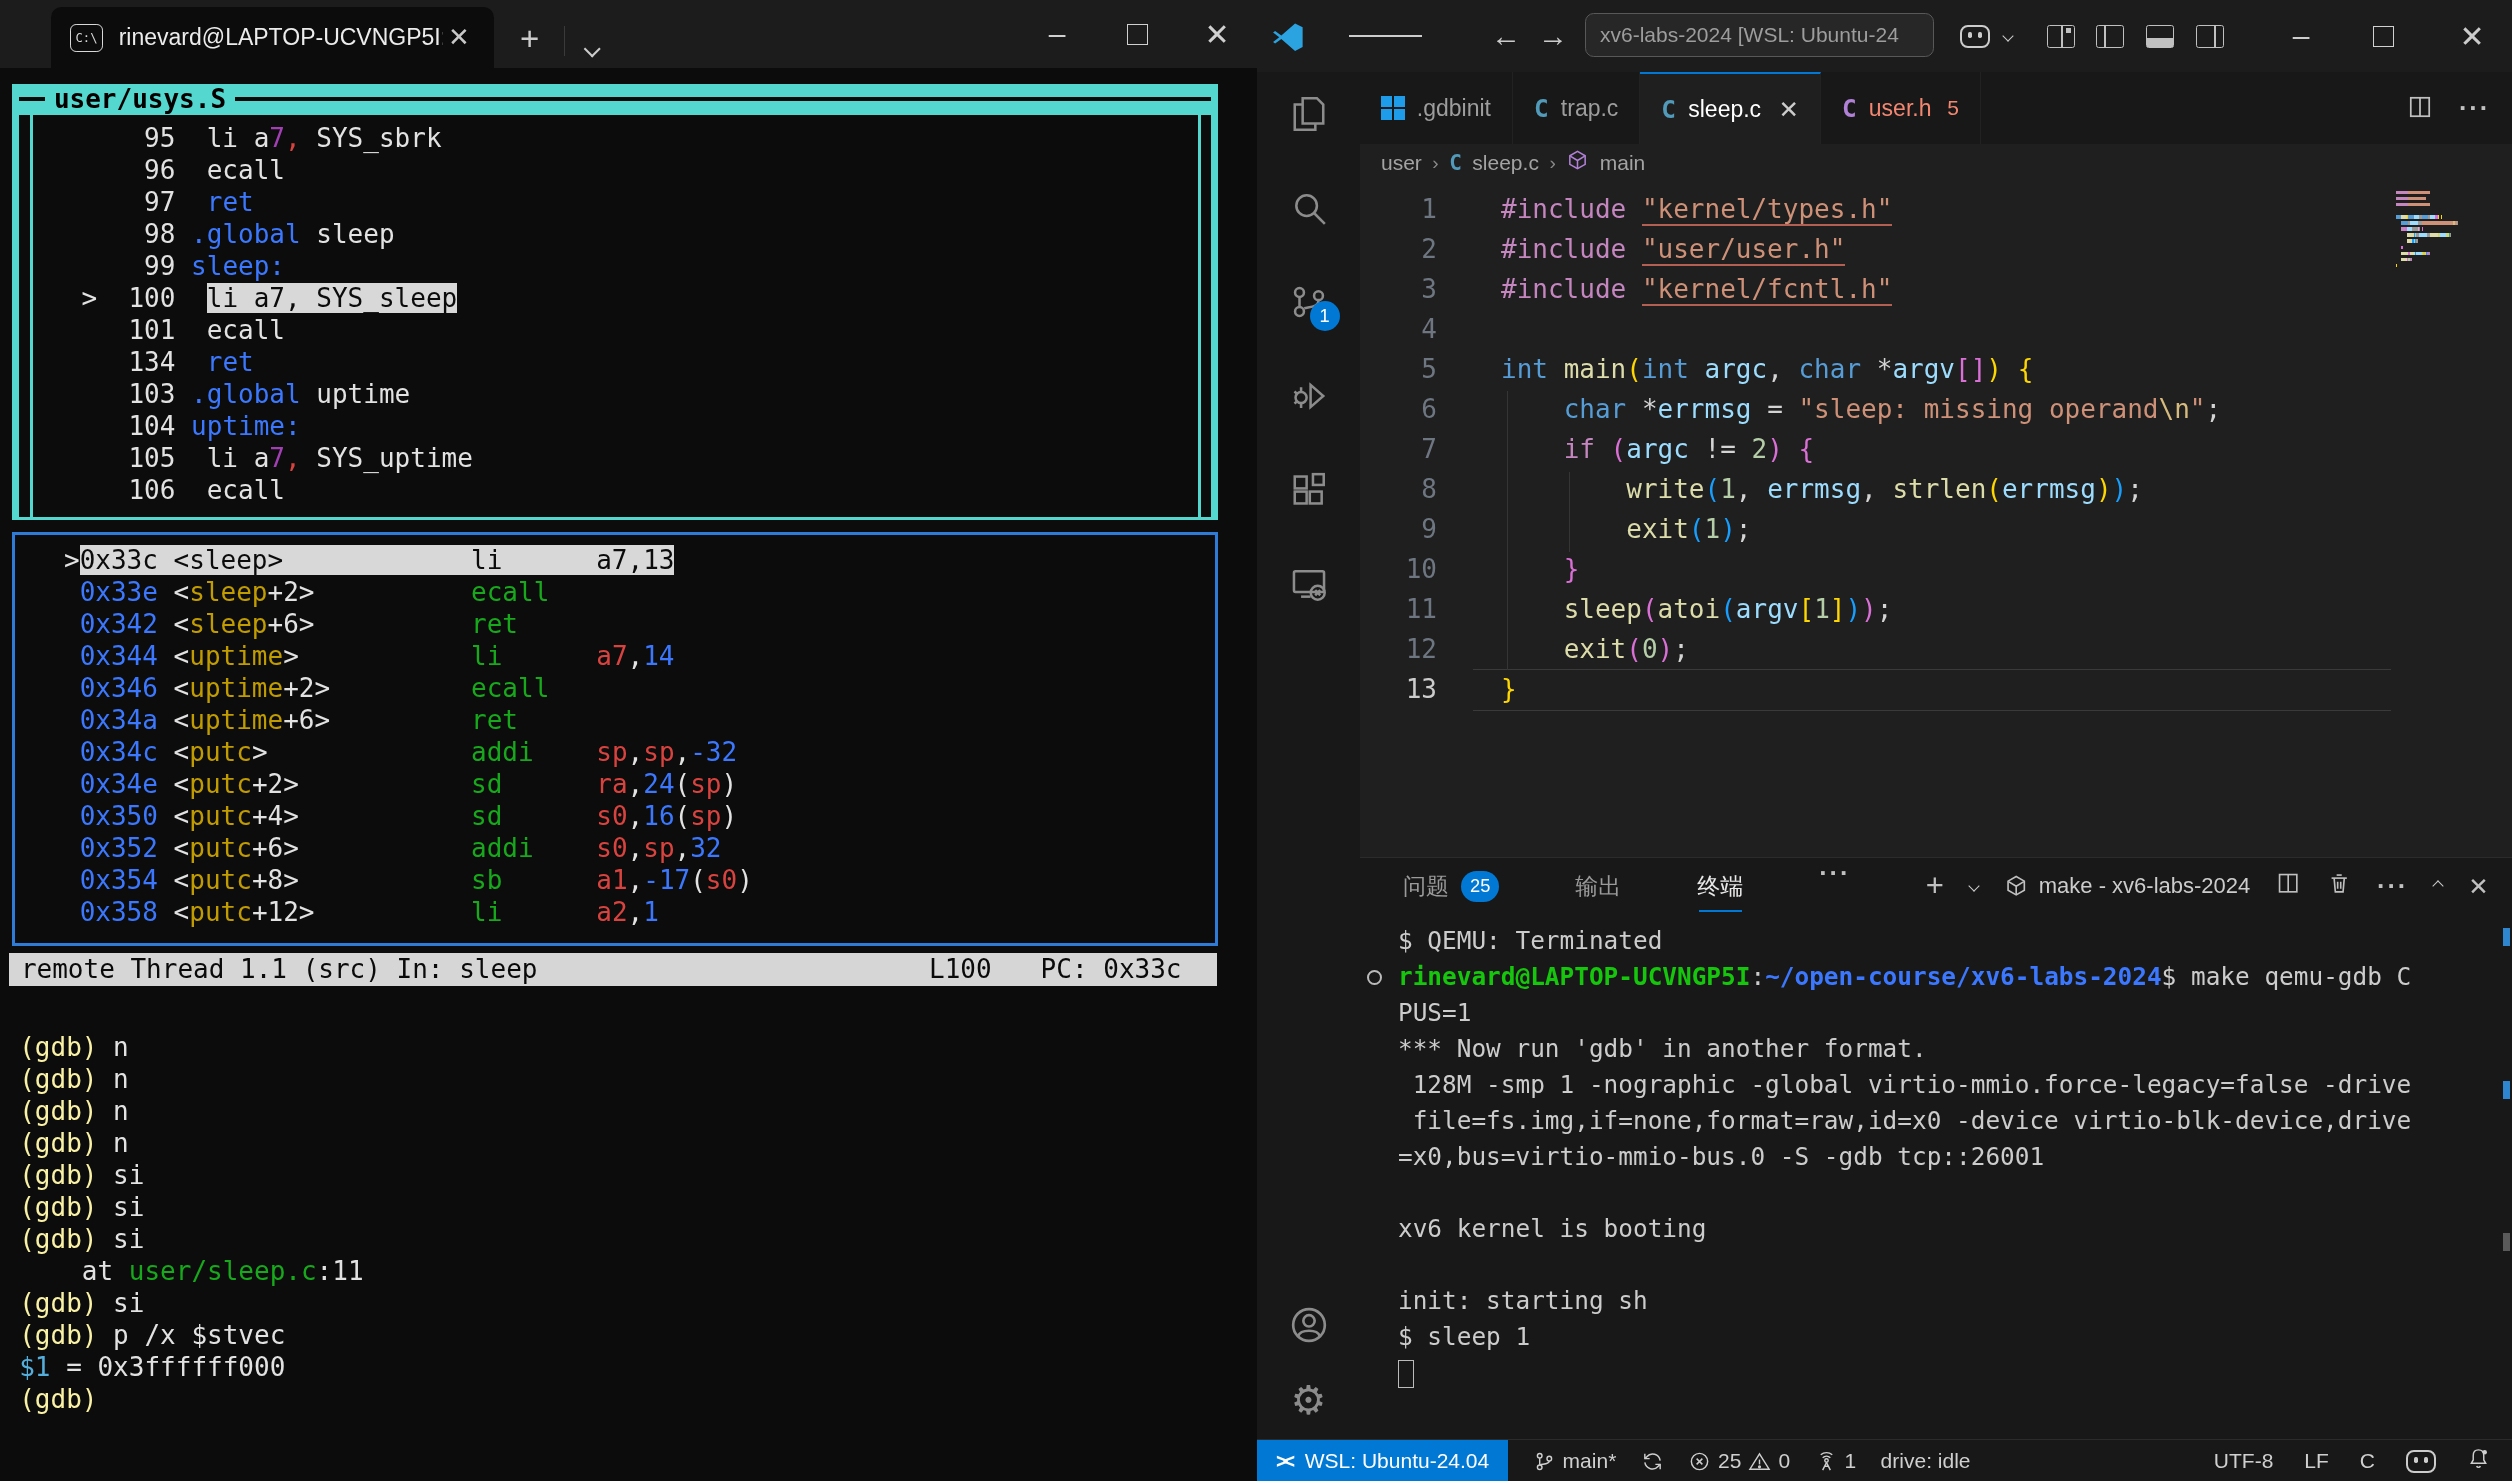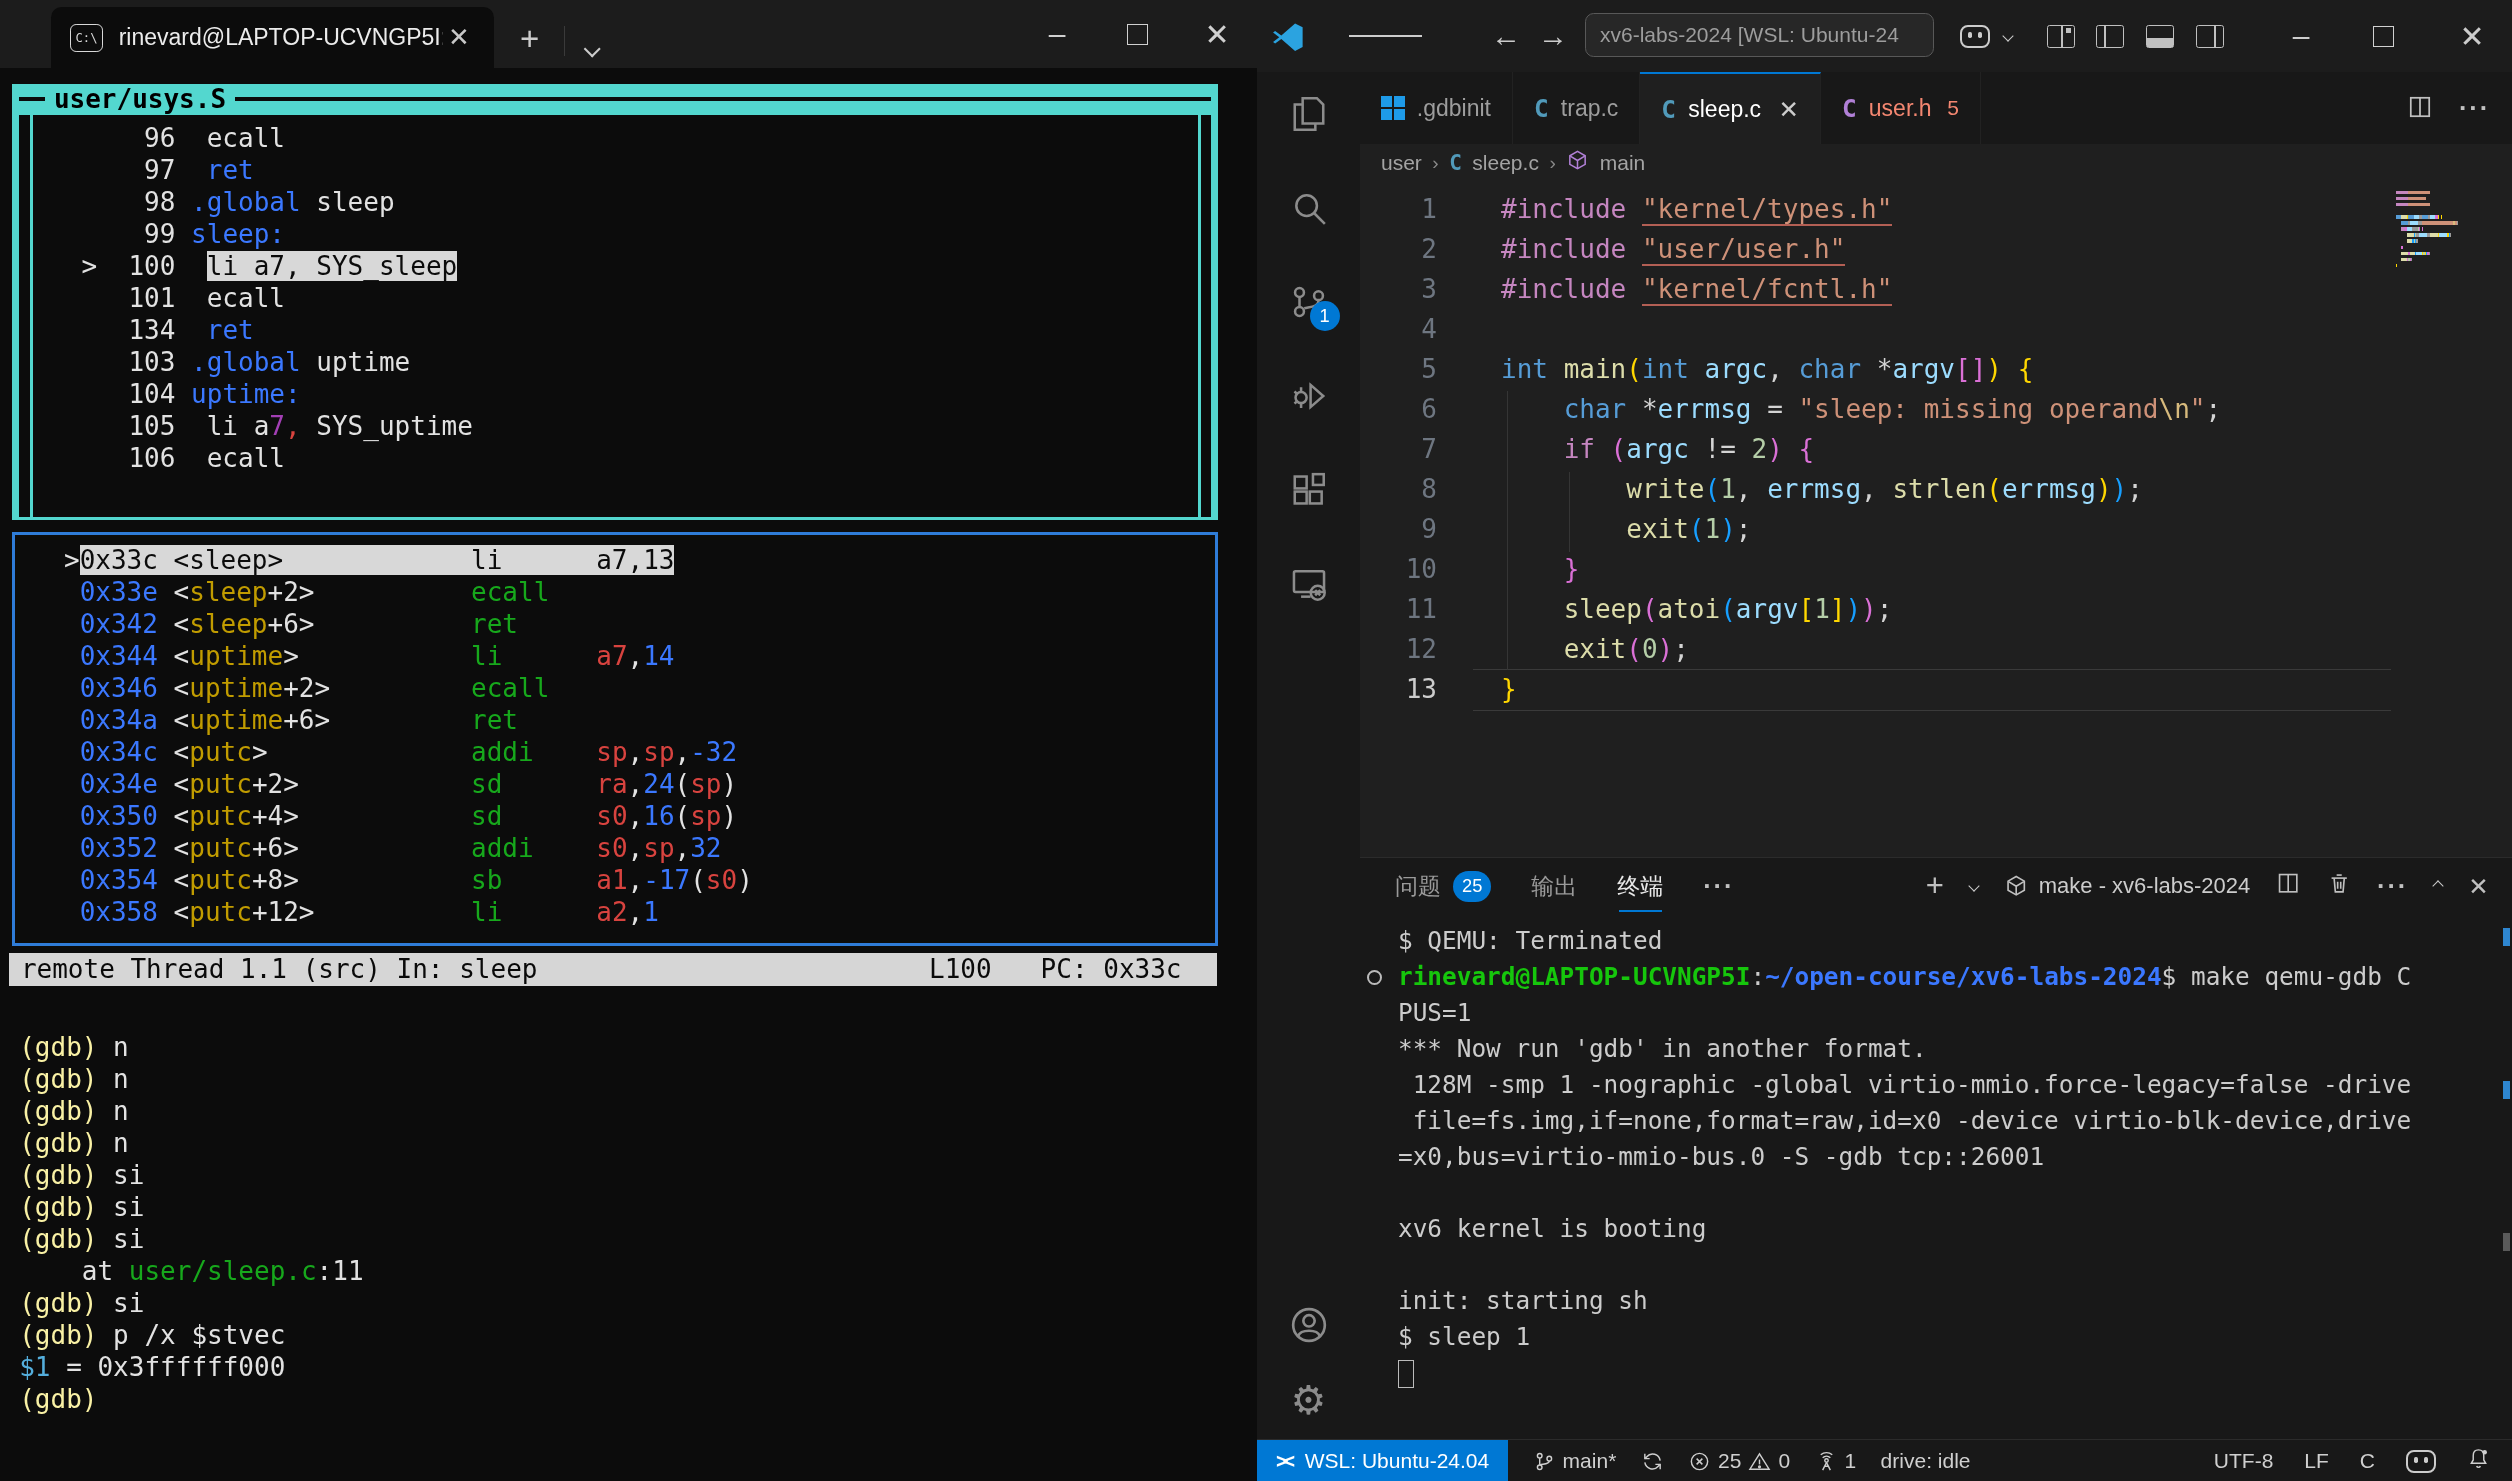--- a/index.html
+++ b/index.html
@@ -97,21 +97,21 @@
   .mm-row{height:6.1px;display:flex;}
   .mm-row span{display:inline-block;height:3.5px;}
 
   
   .c-pink{color:#C586C0}.c-str{color:#CE9178}
   .c-stru{color:#CE9178;border-bottom:2.6px solid #B35F54}
   .c-kw{color:#569CD6}.c-fn{color:#DCDCAA}.c-var{color:#9CDCFE}.c-num{color:#B5CEA8}
   .c-op{color:#D4D4D4}.c-b1{color:#FFD700}.c-b2{color:#DA70D6}.c-b3{color:#179FFF}.c-esc{color:#D7BA7D}
 
   #vsc-panel{position:absolute;left:103px;right:0;top:857px;height:583px;background:var(--vdark);border-top:0.9px solid #2B2B2B;}
-  #panel-tabs{position:absolute;left:0;right:0;top:0;height:56px;display:flex;align-items:center;padding-left:35px;color:#9a9a9a;font-size:23px;}
+  #panel-tabs{position:absolute;left:8px;right:0;top:0;height:56px;display:flex;padding-left:35px;color:#9a9a9a;font-size:23px;gap:36px;}
   .ptab{position:relative;height:56px;display:flex;align-items:center;margin-right:40px;gap:12.2px;}
   .ptab.active{color:#E8E8E8;}
   .ptab.active::after{content:'';position:absolute;left:1.7px;right:1.7px;bottom:1.7px;height:2.6px;background:var(--accent);}
   .pbadge{min-width:38px;height:31px;border-radius:17.5px;background:var(--accent);color:#fff;font-size:18.3px;display:flex;align-items:center;justify-content:center;padding:0 5.2px;box-sizing:border-box;}
   .panel-actions{margin-left:auto;display:flex;align-items:center;gap:26px;padding-right:24.4px;color:#c0c0c0;}
   .panel-actions svg{stroke:#c0c0c0;fill:none;stroke-width:1.6;}
   .task-item{display:flex;align-items:center;gap:10.5px;color:#cccccc;font-size:22px;}
 
   #vsterm{position:absolute;left:38px;top:65px;right:26px;font-family:"DejaVu Sans Mono",monospace;font-size:24.4px;line-height:36px;}
   .c-t{color:#CCCCCC}.c-gb{color:#16C60C;font-weight:bold}.c-path{color:#3B78FF;font-weight:bold}
@@ -149,20 +149,21 @@
           </span>
         <span class="winbtn">✕</span>
       </div>
     </div>
 
     <div id="gdb-src">
       <div class="ttl-band">
         <span class="ttl">user/usys.S</span>
       </div>
       <div class="src-body mono">
+          <div class="line"><span class="c-w">      95  li a</span><span class="c-mag">7</span><span class="c-red">,</span><span class="c-w"> SYS_sbrk</span></div>
           <div class="line"><span class="c-w">      96  ecall</span></div>
           <div class="line"><span class="c-w">      97  </span><span class="c-blue">ret</span></div>
           <div class="line"><span class="c-w">      98 </span><span class="c-blue">.global</span><span class="c-w"> sleep</span></div>
           <div class="line"><span class="c-w">      99 </span><span class="c-blue">sleep:</span></div>
           <div class="line"><span class="c-w">  &gt;  100  </span><span class="c-hl">li a7, SYS_sleep</span></div>
           <div class="line"><span class="c-w">     101  ecall</span></div>
           <div class="line"><span class="c-w">     134  </span><span class="c-blue">ret</span></div>
           <div class="line"><span class="c-w">     103 </span><span class="c-blue">.global</span><span class="c-w"> uptime</span></div>
           <div class="line"><span class="c-w">     104 </span><span class="c-blue">uptime:</span></div>
           <div class="line"><span class="c-w">     105  li a</span><span class="c-mag">7</span><span class="c-red">,</span><span class="c-w"> SYS_uptime</span></div>

